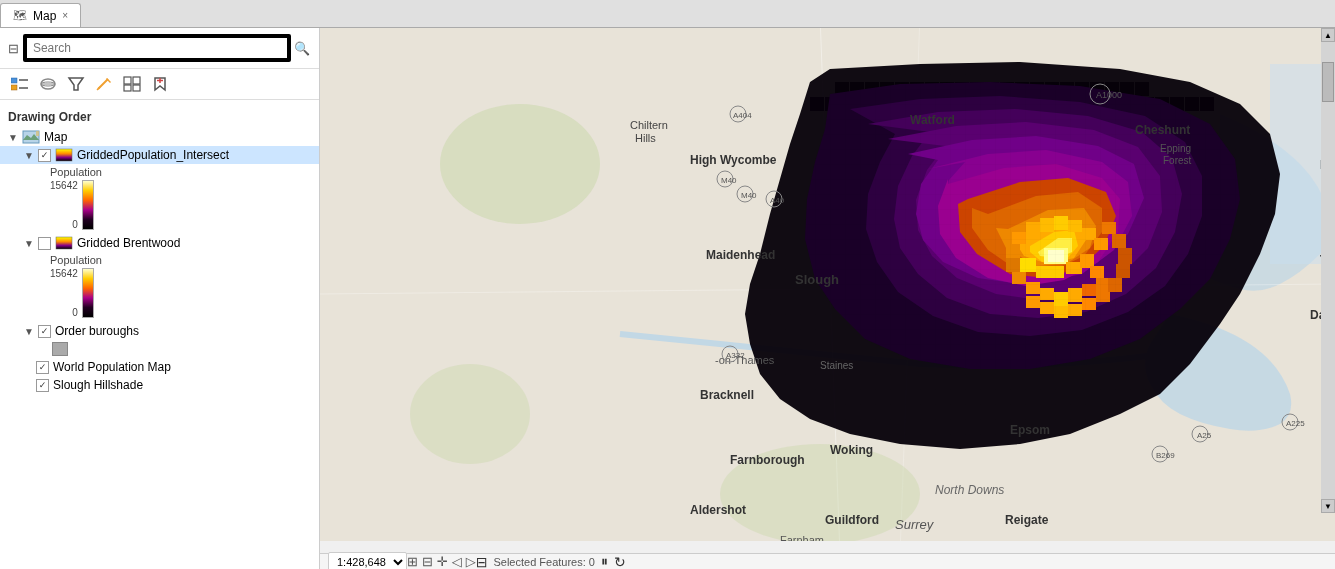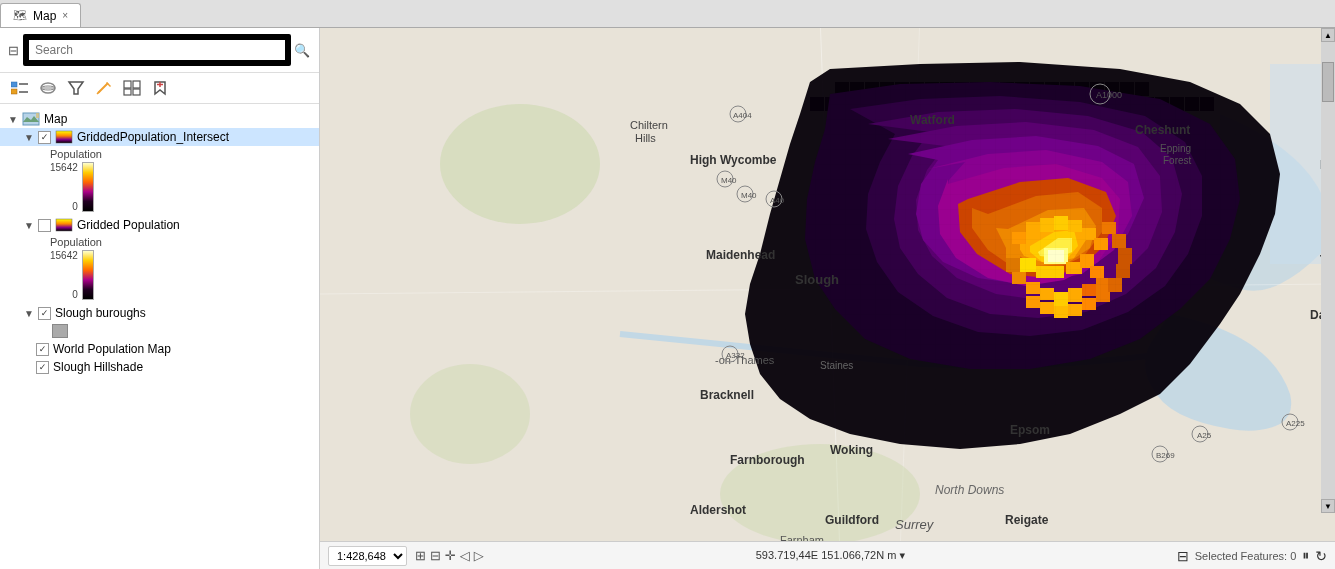--- a/index.html
+++ b/index.html
@@ -82,21 +82,21 @@
     }
 
     .filter-icon-btn {
       color: #555;
       font-size: 13px;
       cursor: pointer;
     }
 
     .search-input {
       flex: 1;
-      border: 6px solid #000000;
+      border: 4px solid #000000;
       border-radius: 2px;
       padding: 3px 6px;
       font-size: 12px;
       color: #999;
     }
 
     .search-btn {
       background: none;
       border: none;
       cursor: pointer;
@@ -174,27 +174,26 @@
       position: relative;
       overflow: hidden;
     }
 
     
     .status-bar {
       position: absolute;
       bottom: 0;
       left: 0;
       right: 0;
-      height: 28px;
+      height: 16px;
       background: #f5f5f5;
       border-top: 1px solid #ccc;
       display: flex;
       align-items: center;
       padding: 0 8px;
-      gap: 8px;
       font-size: 11px;
       color: #333;
     }
 
     .scale-selector {
       border: 1px solid #ccc;
       border-radius: 2px;
       padding: 2px 4px;
       font-size: 11px;
       background: #fff;
@@ -342,20 +341,21 @@
         <svg width="18" height="16" viewBox="0 0 18 16">
             <polygon points="4,2 14,2 14,14 9,10 4,14" fill="none" stroke="#555" stroke-width="1.5"></polygon>
             <line x1="9" y1="2" x2="9" y2="7" stroke="#cc4444" stroke-width="1.5"></line>
             <line x1="6" y1="4.5" x2="12" y2="4.5" stroke="#cc4444" stroke-width="1.5"></line>
           </svg>
       </div>
     </div>
 
     <div class="layer-tree">
 
+      <div class="section-label">Drawing Order</div>
 
       <div class="tree-item" style="padding-left:8px;">
         <span class="expand-arrow">▼</span>
         <svg width="18" height="14" viewBox="0 0 18 14">
             <rect x="1" y="1" width="16" height="12" fill="#b8d4e8" stroke="#6699bb" stroke-width="1"></rect>
             <polygon points="1,10 5,5 9,8 12,4 17,10" fill="#4a8a4a" stroke="none" opacity="0.7"></polygon>
             <polygon points="14,1 17,1 17,6 14,6" fill="#d4c080" opacity="0.8"></polygon>
           </svg>
         <span>Map</span>
       </div>
@@ -399,42 +399,42 @@
           <defs>
             <linearGradient id="pop-grad2" x1="0" y1="0" x2="0" y2="1">
               <stop offset="0%" stop-color="#ffff00"></stop>
               <stop offset="40%" stop-color="#ff8800"></stop>
               <stop offset="70%" stop-color="#880088"></stop>
               <stop offset="100%" stop-color="#000000"></stop>
             </linearGradient>
           </defs>
           <rect x="1" y="1" width="16" height="12" fill="url(#pop-grad2)" stroke="#666" stroke-width="0.5"></rect>
         </svg>
-        <span>Gridded Population</span>
+        <span>Gridded Brentwood</span>
       </div>
 
       <div style="padding-left:50px;display:flex;align-items:stretch;gap:6px;margin:2px 0 4px 0;">
         <div>
           <div style="font-size:11px;color:#444;margin-bottom:2px;">Population</div>
           <div style="display:flex;align-items:stretch;gap:4px;">
             <div style="display:flex;flex-direction:column;justify-content:space-between;font-size:10px;color:#444;height:50px;text-align:right;">
               <span>15642</span>
               <span>0</span>
             </div>
             <div style="width:12px;height:50px;background:linear-gradient(to bottom,#ffffcc,#ffcc00,#ff6600,#aa0088,#220022,#000000);border:1px solid #aaa;"></div>
           </div>
         </div>
       </div>
 
       <div class="tree-item" style="padding-left:24px;">
         <span class="expand-arrow">▼</span>
         <span class="checkbox checked">
             <span class="checkmark">✓</span>
           </span>
-        <span>Slough buroughs</span>
+        <span>Order buroughs</span>
       </div>
 
       <div style="padding-left:52px;display:flex;align-items:center;gap:4px;padding-top:2px;padding-bottom:2px;">
         <div style="width:16px;height:14px;background:#aaa;border:1px solid #888;"></div>
       </div>
 
       <div class="tree-item" style="padding-left:36px;">
         <span class="checkbox checked">
             <span class="checkmark">✓</span>
           </span>
@@ -686,24 +686,20 @@
       </select>
 
       <div class="status-icons">
         <span class="status-icon">⊞</span>
         <span class="status-icon">⊟</span>
         <span class="status-icon">✛</span>
         <span class="status-icon">◁</span>
         <span class="status-icon">▷</span>
       </div>
 
-      <div class="coord-display">
-        <span>593.719,44E 151.066,72N m</span>
-        <span style="cursor:pointer;">▾</span>
-      </div>
 
       <div class="status-right">
         <span style="cursor:pointer;font-size:14px;">⊟</span>
         <span style="color:#555;">Selected Features: 0</span>
         <span style="cursor:pointer;font-size:14px;">⏸</span>
         <span style="cursor:pointer;font-size:14px;">↻</span>
       </div>
     </div>
 
   </div>

